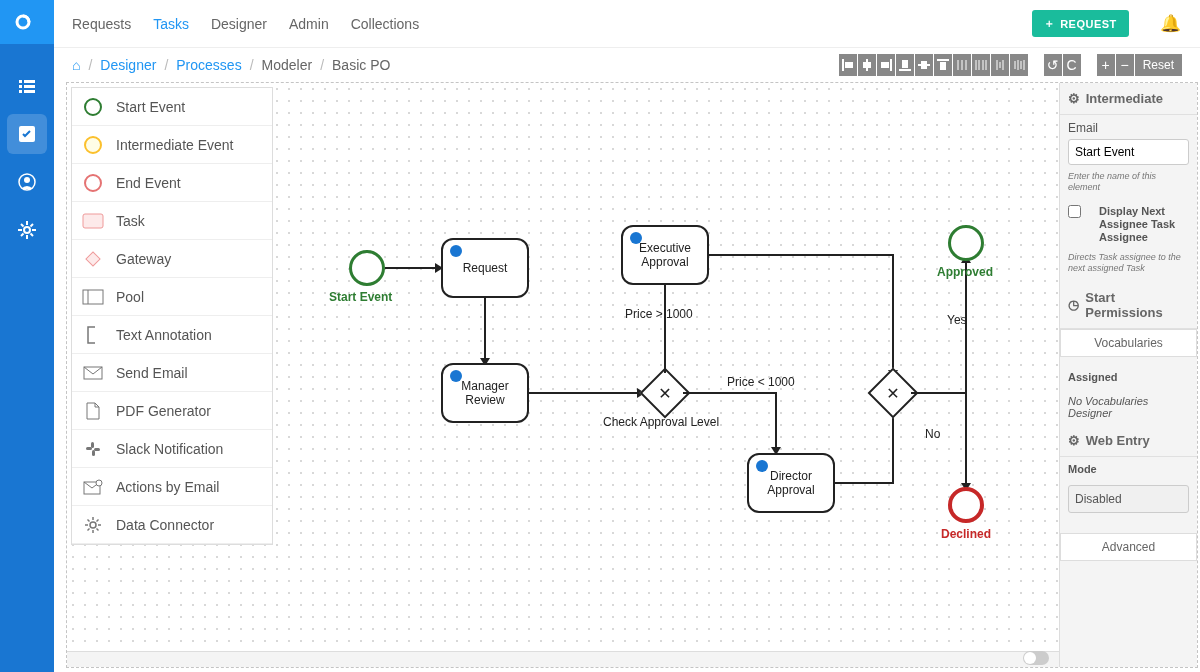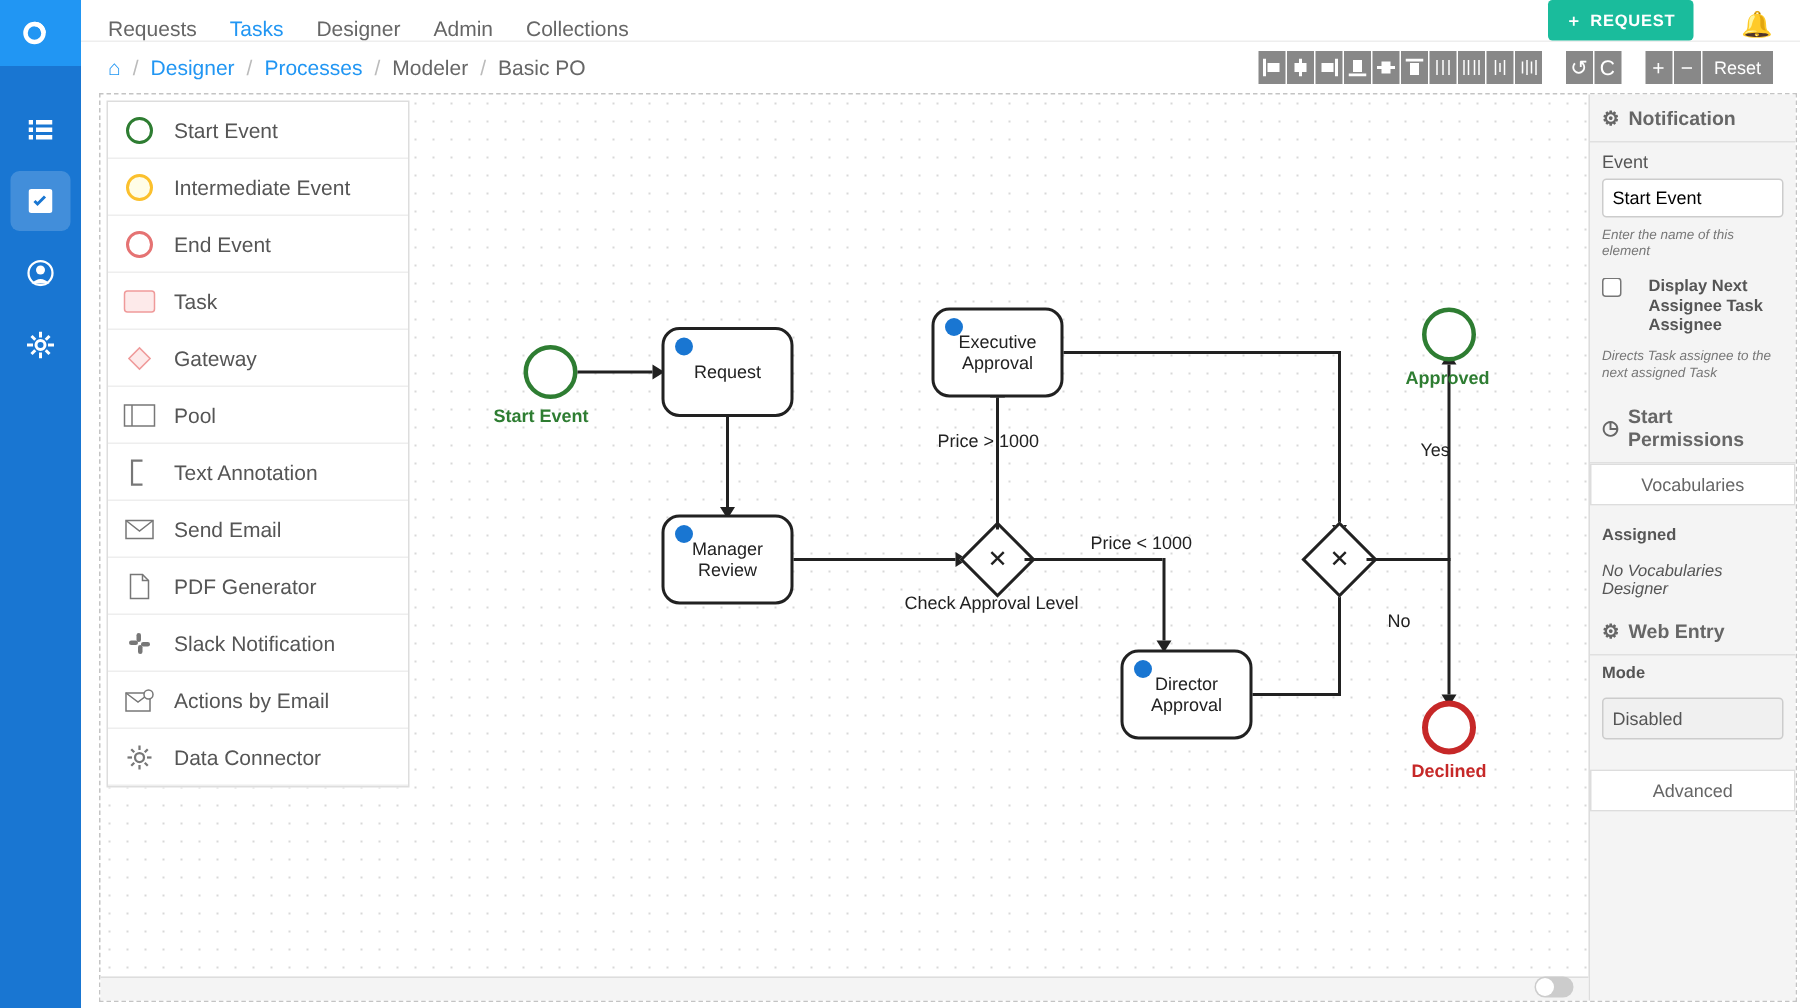--- a/index.html
+++ b/index.html
@@ -8,21 +8,21 @@
 .app { display: flex; height: 100%; }
 
 .siderail { width: 54px; background: #1976d2; display: flex; flex-direction: column; align-items: center; padding-top: 0; color: #fff; }
 .siderail .logo { width: 54px; height: 44px; display: flex; align-items: center; justify-content: center; background: #2196f3; margin-bottom: 18px; }
 .siderail .rail-item { width: 40px; height: 40px; margin: 4px 0; display: flex; align-items: center; justify-content: center; border-radius: 6px; cursor: pointer; }
 .siderail .rail-item.active { background: rgba(255,255,255,.18); }
 .siderail svg { fill: #fff; }
 
 .main { flex: 1; display: flex; flex-direction: column; min-width: 0; }
 
-.topnav { height: 28px; display: flex; align-items: flex-end; padding: 0 18px; border-bottom: 1px solid #eee; gap: 22px; }
+.topnav { height: 48px; display: flex; align-items: center; padding: 0 18px; border-bottom: 1px solid #eee; gap: 22px; }
 .topnav .nav-link { color: #666; font-size: 14px; cursor: pointer; }
 .topnav .nav-link.active { color: #2196f3; }
 .topnav .spacer { flex: 1; }
 .req-btn { background: #1abc9c; color: #fff; border: none; border-radius: 3px; padding: 6px 12px; font-size: 11px; font-weight: 600; letter-spacing: .5px; cursor: pointer; display: flex; align-items: center; gap: 5px; }
 
 .crumbrow { height: 34px; padding: 0 18px; display: flex; align-items: center; gap: 8px; font-size: 14px; color: #888; }
 .crumbrow .crumb { color: #2196f3; cursor: pointer; }
 .crumbrow .crumb.current { color: #666; }
 .crumbrow .crumb.muted { color: #666; }
 .crumbrow .sep { color: #bbb; }
@@ -434,23 +434,23 @@
         <div class="clbl red" style="left:874px; top:444px">Declined</div>
 
         <div class="bottom-scroll">
             <div class="toggle-br"></div>
         </div>
       </div>
 
       <div class="config">
         <div class="sect-head">
             <span>⚙</span>
-            <span>Notification</span>
-          </div>
-        <div class="fld"><label>Event</label>
+            <span>Intermediate</span>
+          </div>
+        <div class="fld"><label>Email</label>
           <input type="text" value="Start Event" style="">
         </div>
         <div class="hint">Enter the name of this element</div>
         <div class="chk">
           <input type="checkbox" style="">
           <span>Display Next Assignee Task Assignee</span>
         </div>
         <div class="hint">Directs Task assignee to the next assigned Task</div>
         <div class="sect-head">
             <span>◷</span>

